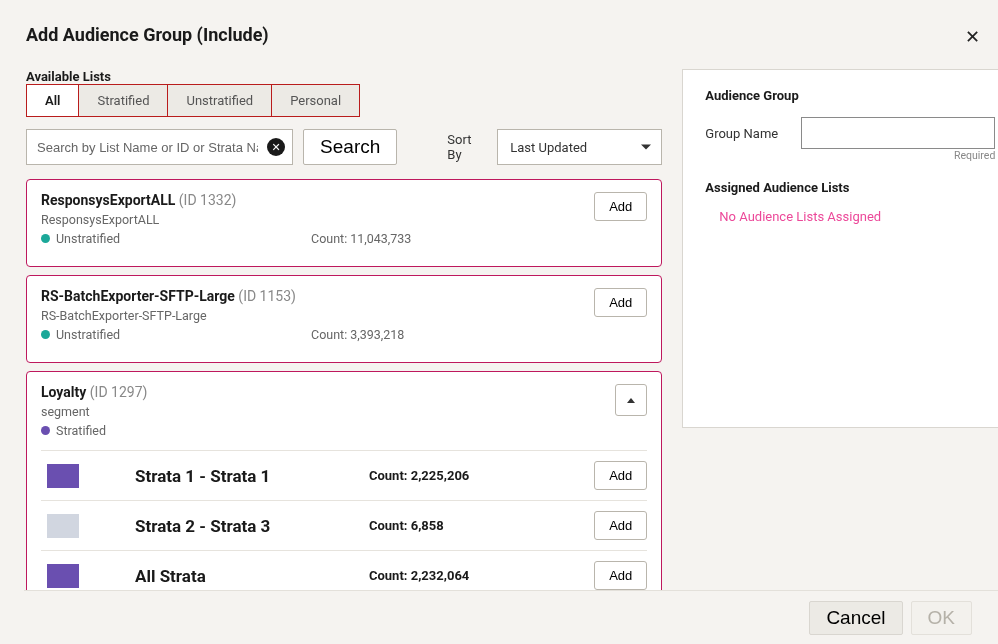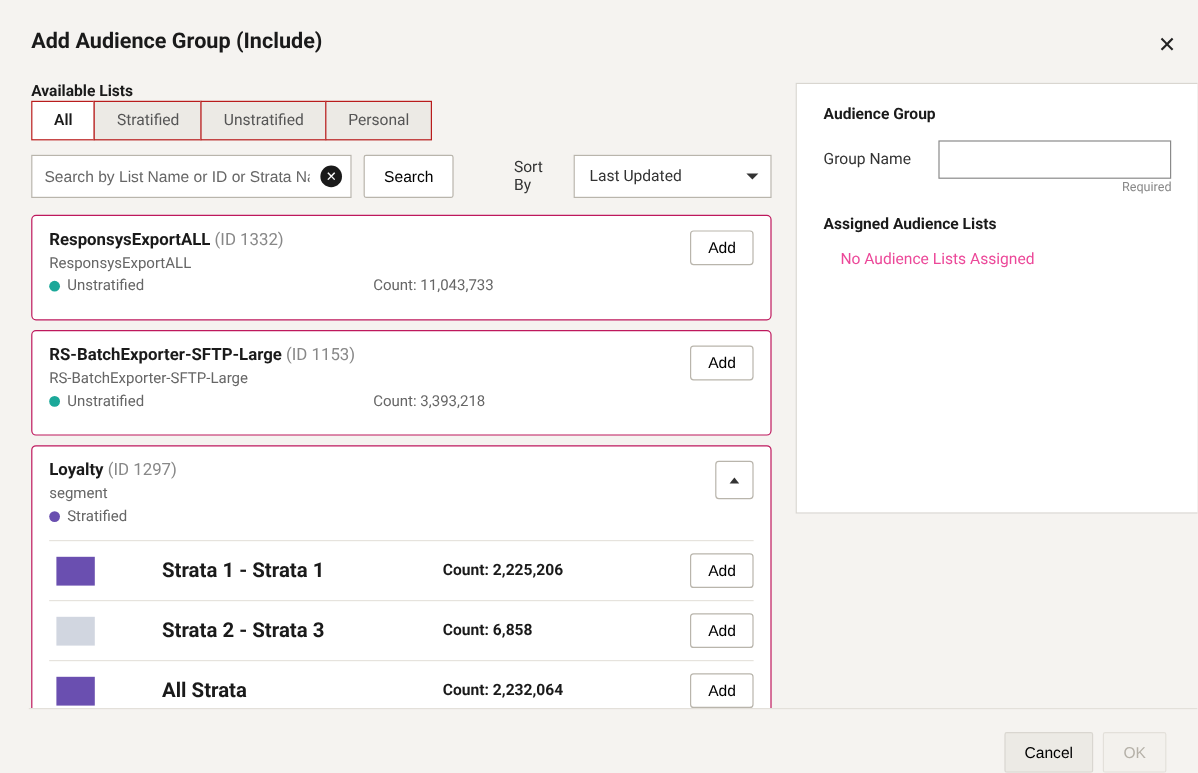--- a/index.html
+++ b/index.html
@@ -107,21 +107,21 @@
       justify-content: center;
       font-size: 11px;
       cursor: pointer;
       line-height: 1;
     }
     .btn {
       border: 1px solid #b9b5ac;
       background: #fff;
       padding: 0 16px;
       height: 36px;
-      font-size: 13px;
+      font-size: 19px;
       cursor: pointer;
       border-radius: 2px;
     }
     .sortby-label {
       margin-left: 40px;
       font-size: 13px;
       color: #333;
     }
     .sort-select {
       position: relative;
@@ -301,21 +301,21 @@
       padding-left: 14px;
     }
     
     .footer {
       position: absolute;
       bottom: 0;
       left: 0;
       right: 0;
       height: 54px;
       display: flex;
-      align-items: flex-end;
+      align-items: center;
       justify-content: flex-end;
       gap: 8px;
       padding: 0 26px;
       border-top: 1px solid #e3e0da;
       background: #f5f3f0;
       margin-left: 24px;
     }
     .footer .btn {
       height: 34px;
     }

